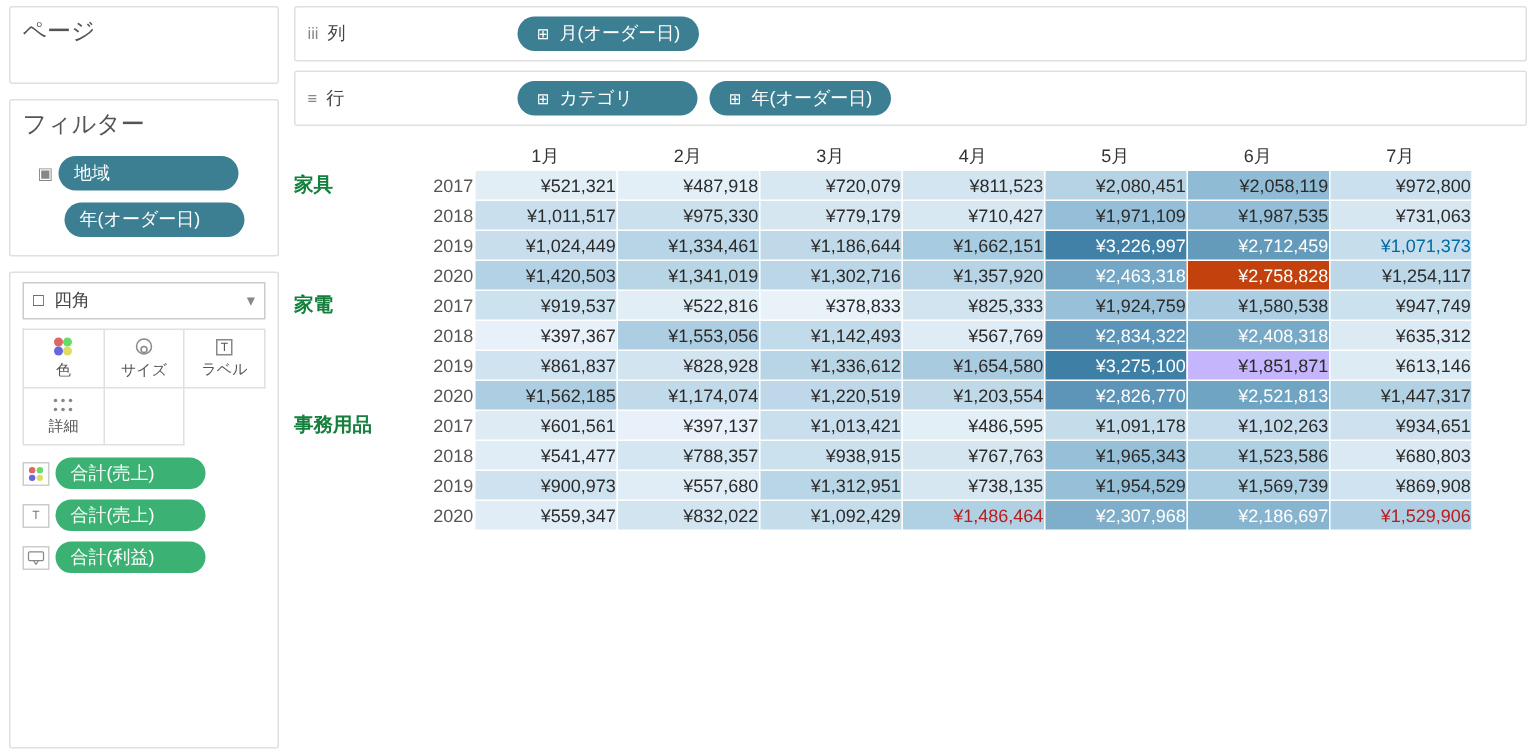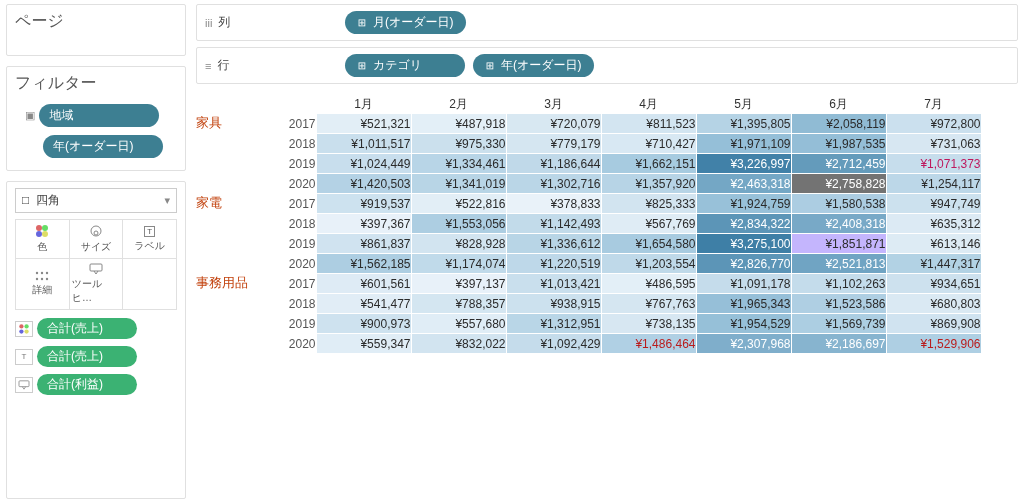--- a/index.html
+++ b/index.html
@@ -159,22 +159,22 @@
   }
   .col-head {
     text-align: center;
     color: #333;
     font-weight: normal;
     padding: 3px 0 6px 0;
     width: 95px;
   }
   .cat-head {
     text-align: left;
-    color: #c2410c;
-    font-weight: normal;
+    color: #15803d;
+    font-weight: bold;
     vertical-align: top;
     padding: 2px 6px 2px 4px;
     width: 72px;
     font-size: 13px;
   }
   .year-head {
     text-align: right;
     color: #555;
     font-weight: normal;
     padding: 2px 8px 2px 2px;
@@ -248,27 +248,20 @@
         <div class="marks-cell">
           <svg width="14" height="10" viewBox="0 0 14 10">
               <circle cx="2" cy="2" r="1.2" fill="#888"></circle>
               <circle cx="7" cy="2" r="1.2" fill="#888"></circle>
               <circle cx="12" cy="2" r="1.2" fill="#888"></circle>
               <circle cx="2" cy="8" r="1.2" fill="#888"></circle>
               <circle cx="7" cy="8" r="1.2" fill="#888"></circle>
               <circle cx="12" cy="8" r="1.2" fill="#888"></circle>
             </svg>
           <span>詳細</span>
-        </div>
-        <div class="marks-cell">
-          <svg width="14" height="12" viewBox="0 0 14 12">
-              <rect x="1" y="1" width="12" height="7" rx="1" fill="none" stroke="#888"></rect>
-              <path d="M5 8 L7 11 L9 8" fill="none" stroke="#888"></path>
-            </svg>
-          <span>ツールヒ…</span>
         </div>
         <div class="marks-cell"></div>
       </div>
       <div class="marks-list" id="marks-list">
           <div class="marks-item">
             <span class="marks-badge">
               <svg width="12" height="12" viewBox="0 0 14 14">
                 <circle cx="4" cy="4" r="2.5" fill="#d66"></circle>
                 <circle cx="10" cy="4" r="2.5" fill="#6d6"></circle>
                 <circle cx="4" cy="10" r="2.5" fill="#66d"></circle>
@@ -340,21 +333,21 @@
               <th class="col-head">6月</th>
               <th class="col-head">7月</th>
             </tr>
             <tr>
               <td class="cat-head" rowspan="4">家具</td>
               <td class="year-head">2017</td>
               <td class="cell" style="background:rgb(226,238,246);color:#2b2b2b;">¥521,321</td>
               <td class="cell" style="background:rgb(227,239,247);color:#2b2b2b;">¥487,918</td>
               <td class="cell" style="background:rgb(216,232,242);color:#2b2b2b;">¥720,079</td>
               <td class="cell" style="background:rgb(211,229,241);color:#2b2b2b;">¥811,523</td>
-              <td class="cell" style="background:rgb(181,211,229);color:#2b2b2b;">¥1,395,805</td>
+              <td class="cell" style="background:rgb(181,211,229);color:#2b2b2b;">¥2,080,451</td>
               <td class="cell" style="background:rgb(144,187,212);color:#2b2b2b;">¥2,058,119</td>
               <td class="cell" style="background:rgb(203,224,238);color:#2b2b2b;">¥972,800</td>
             </tr>
             <tr>
               <td class="year-head">2018</td>
               <td class="cell" style="background:rgb(201,223,237);color:#2b2b2b;">¥1,011,517</td>
               <td class="cell" style="background:rgb(203,224,237);color:#2b2b2b;">¥975,330</td>
               <td class="cell" style="background:rgb(213,230,241);color:#2b2b2b;">¥779,179</td>
               <td class="cell" style="background:rgb(216,232,243);color:#2b2b2b;">¥710,427</td>
               <td class="cell" style="background:rgb(149,191,216);color:#2b2b2b;">¥1,971,109</td>
@@ -362,30 +355,30 @@
               <td class="cell" style="background:rgb(215,231,242);color:#2b2b2b;">¥731,063</td>
             </tr>
             <tr>
               <td class="year-head">2019</td>
               <td class="cell" style="background:rgb(200,222,237);color:#2b2b2b;">¥1,024,449</td>
               <td class="cell" style="background:rgb(184,213,231);color:#2b2b2b;">¥1,334,461</td>
               <td class="cell" style="background:rgb(192,217,233);color:#2b2b2b;">¥1,186,644</td>
               <td class="cell" style="background:rgb(167,203,224);color:#2b2b2b;">¥1,662,151</td>
               <td class="cell" style="background:rgb(65,129,168);color:#fff;">¥3,226,997</td>
               <td class="cell" style="background:rgb(100,155,187);color:#fff;">¥2,712,459</td>
-              <td class="cell" style="background:rgb(198,221,236);color:#be185d;">¥1,071,373</td>
+              <td class="cell" style="background:rgb(198,221,236);color:#0369a1;">¥1,071,373</td>
             </tr>
             <tr>
               <td class="year-head">2020</td>
               <td class="cell" style="background:rgb(180,210,229);color:#2b2b2b;">¥1,420,503</td>
               <td class="cell" style="background:rgb(184,213,230);color:#2b2b2b;">¥1,341,019</td>
               <td class="cell" style="background:rgb(186,214,231);color:#2b2b2b;">¥1,302,716</td>
               <td class="cell" style="background:rgb(183,212,230);color:#2b2b2b;">¥1,357,920</td>
               <td class="cell" style="background:rgb(116,167,197);color:#fff;">¥2,463,318</td>
-              <td class="cell" style="background:#737373;color:#fff;">¥2,758,828</td>
+              <td class="cell" style="background:#c2410c;color:#fff;">¥2,758,828</td>
               <td class="cell" style="background:rgb(188,215,232);color:#2b2b2b;">¥1,254,117</td>
             </tr>
             <tr>
               <td class="cat-head" rowspan="4">家電</td>
               <td class="year-head">2017</td>
               <td class="cell" style="background:rgb(205,226,239);color:#2b2b2b;">¥919,537</td>
               <td class="cell" style="background:rgb(226,238,246);color:#2b2b2b;">¥522,816</td>
               <td class="cell" style="background:rgb(233,242,249);color:#2b2b2b;">¥378,833</td>
               <td class="cell" style="background:rgb(210,228,240);color:#2b2b2b;">¥825,333</td>
               <td class="cell" style="background:rgb(152,193,217);color:#2b2b2b;">¥1,924,759</td>

